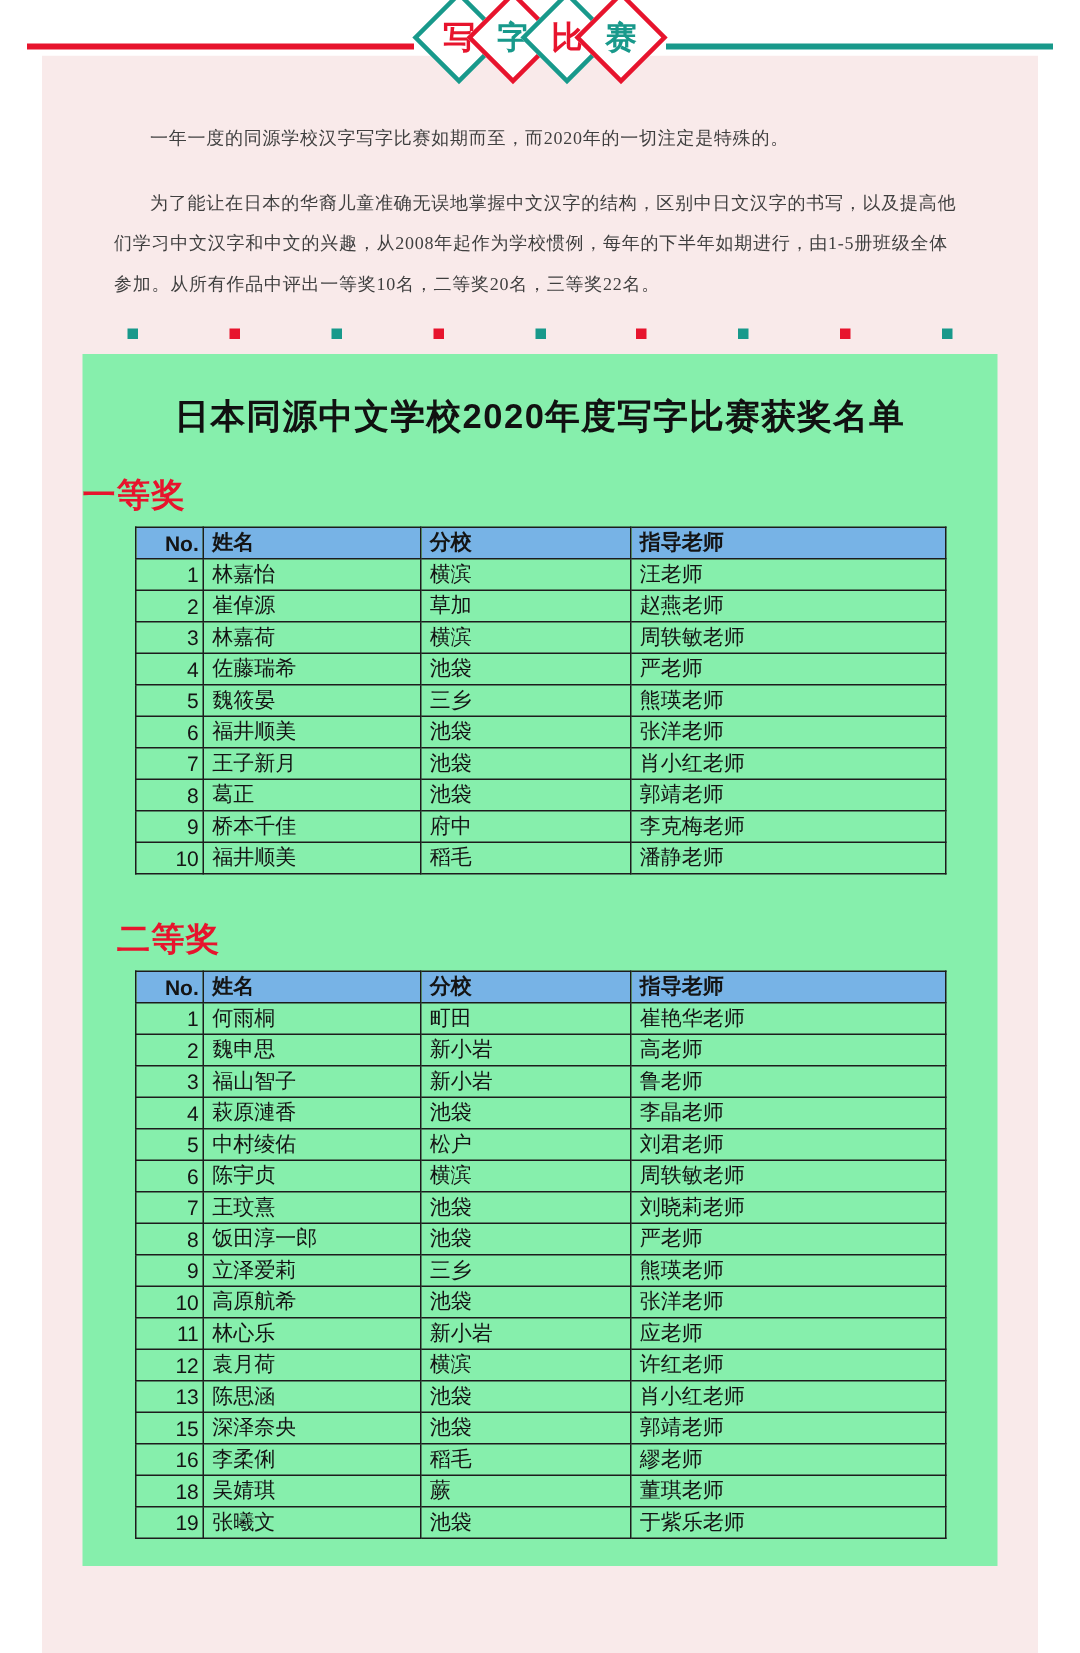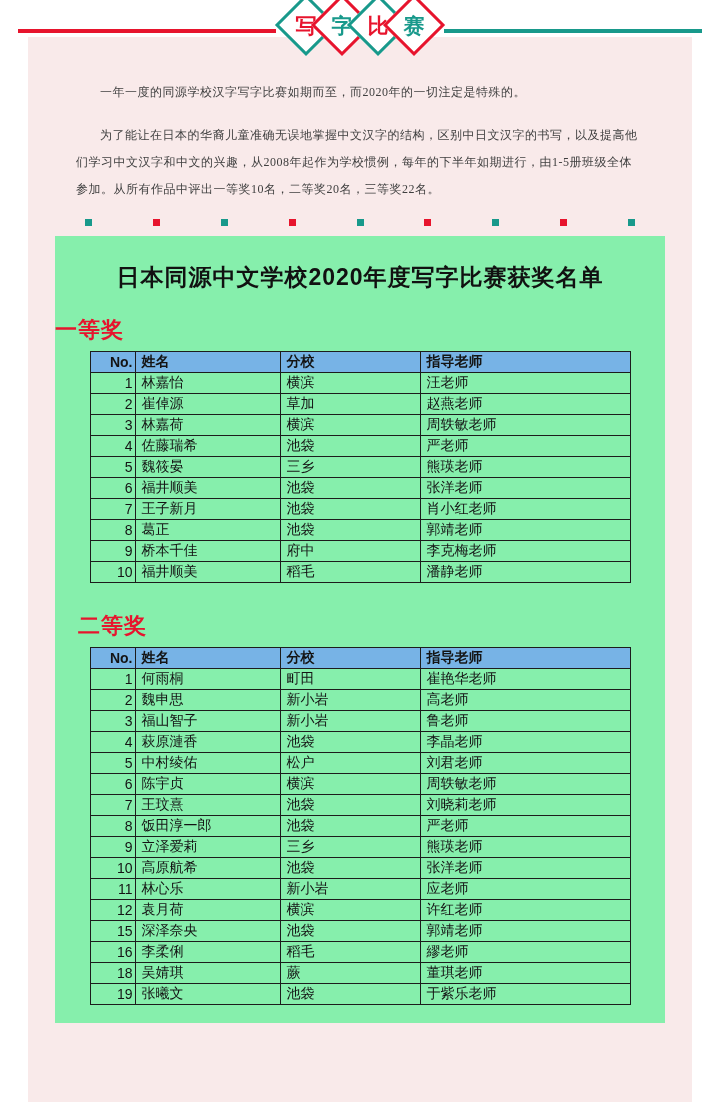--- a/index.html
+++ b/index.html
@@ -255,20 +255,26 @@
               <td>新小岩</td>
               <td>应老师</td>
             </tr>
             <tr>
               <td class="col-no">12</td>
               <td>袁月荷</td>
               <td>横滨</td>
               <td>许红老师</td>
             </tr>
             <tr>
+              <td class="col-no">13</td>
+              <td>陈思涵</td>
+              <td>池袋</td>
+              <td>肖小红老师</td>
+            </tr>
+            <tr>
               <td class="col-no">15</td>
               <td>深泽奈央</td>
               <td>池袋</td>
               <td>郭靖老师</td>
             </tr>
             <tr>
               <td class="col-no">16</td>
               <td>李柔俐</td>
               <td>稻毛</td>
               <td>繆老师</td>

